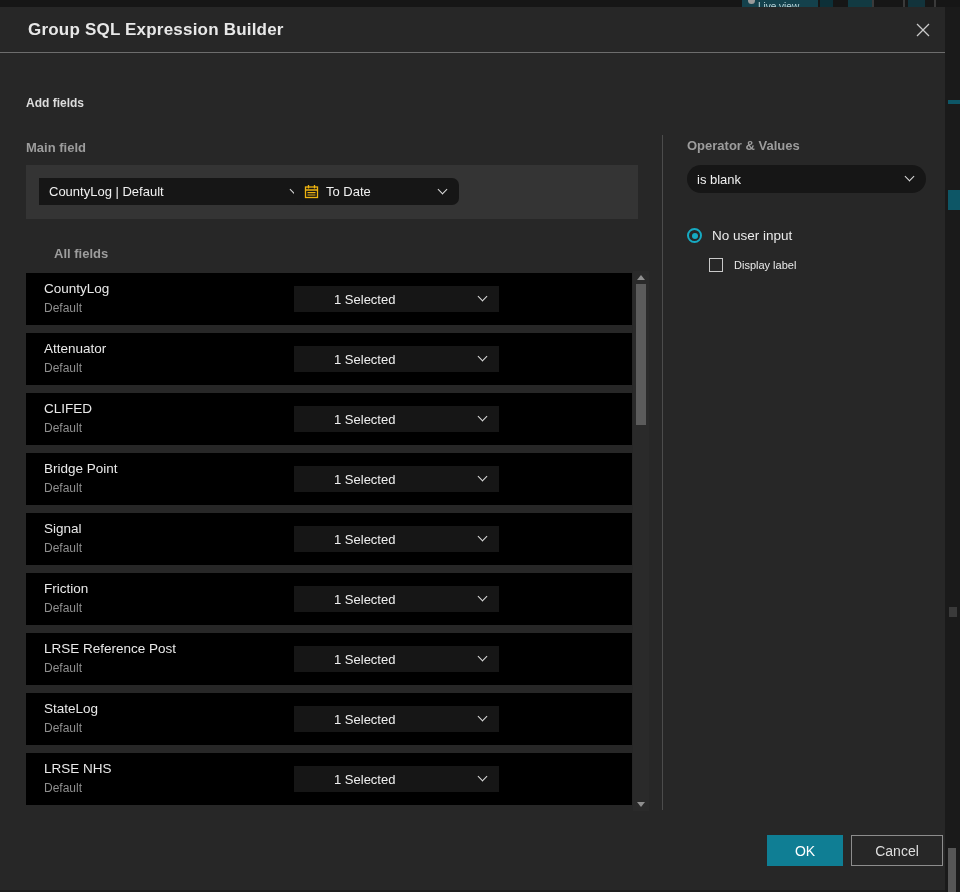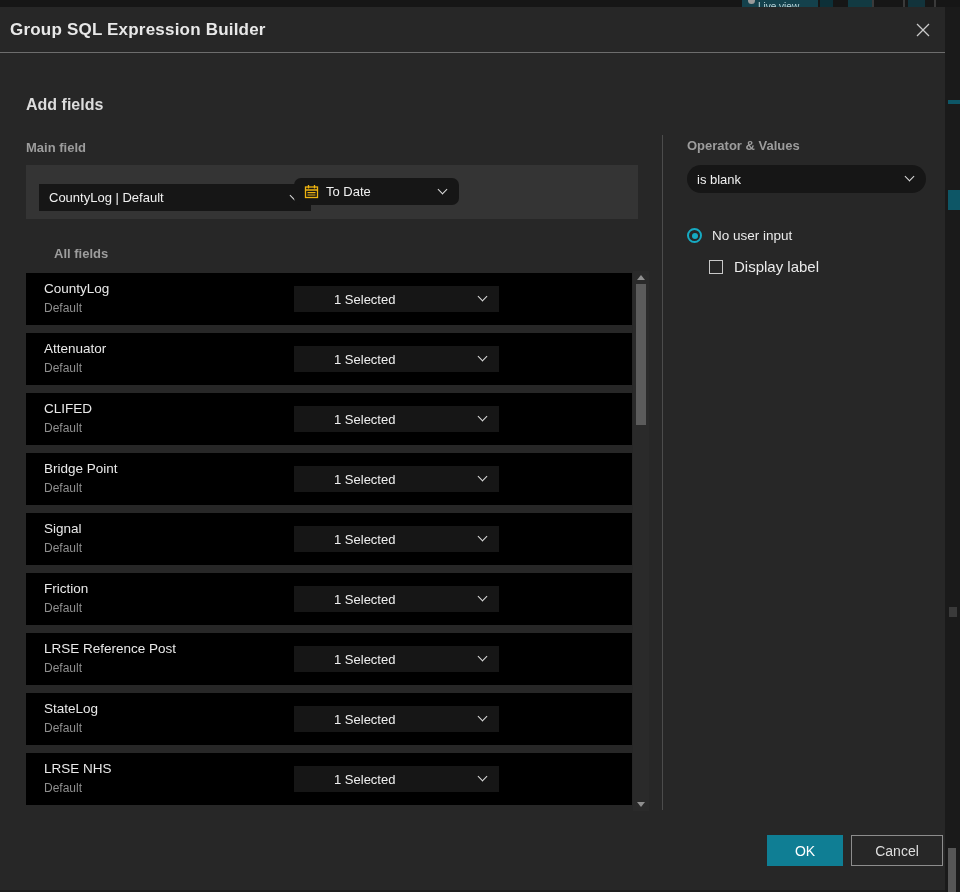--- a/index.html
+++ b/index.html
@@ -25,32 +25,32 @@
   .rs-teal-1{position:absolute;left:3px;top:93px;width:12px;height:4px;background:#0d5666;}
   .rs-teal-2{position:absolute;left:3px;top:183px;width:12px;height:20px;background:#0d5666;}
   .rs-spec-1{position:absolute;left:4px;top:600px;width:8px;height:10px;background:#3a3a3a;}
   .rs-spec-2{position:absolute;left:3px;top:841px;width:8px;height:44px;background:#565656;}
 
   
   .modal{position:absolute;left:0;top:7px;width:945px;height:885px;background:#272727;}
   .modal-bottom-edge{position:absolute;left:0;bottom:0;width:100%;height:2px;background:#1e1e1e;}
 
   .modal-header{position:absolute;left:0;top:0;width:100%;height:46px;border-bottom:1px solid #6d6d6d;}
-  .modal-title{position:absolute;left:10px;top:13px;font-size:17px;font-weight:bold;letter-spacing:.2px;color:#e8e8e8;}
+  .modal-title{position:absolute;left:28px;top:13px;font-size:17px;font-weight:bold;letter-spacing:.2px;color:#e8e8e8;}
   .close-btn{position:absolute;right:11px;top:12px;width:22px;height:22px;cursor:pointer;display:flex;align-items:center;justify-content:center;background:none;border:none;}
 
-  .heading{position:absolute;left:26px;top:89px;font-size:16px;font-weight:bold;color:#dddddd;}
+  .heading{position:absolute;left:26px;top:89px;font-size:12px;font-weight:bold;color:#dddddd;}
   .sub-label{font-size:13px;font-weight:bold;color:#9d9d9d;}
   .main-field-label{position:absolute;left:26px;top:133px;}
 
   .main-panel{position:absolute;left:26px;top:158px;width:612px;height:54px;background:#343434;}
 
   .dropdown{position:absolute;background:#161616;color:#f0f0f0;font-size:13px;display:flex;align-items:center;padding:0 28px 0 10px;cursor:pointer;white-space:nowrap;overflow:hidden;}
   .chev{position:absolute;right:13px;top:50%;width:7px;height:7px;margin-top:-6px;border-right:1.4px solid #dcdcdc;border-bottom:1.4px solid #dcdcdc;transform:rotate(45deg);}
-  .dd-main-1{left:13px;top:19px;width:272px;height:27px;}
+  .dd-main-1{left:13px;top:13px;width:272px;height:27px;}
   .dd-main-2{left:268px;top:13px;width:165px;height:27px;padding-left:32px;border-radius:7px;}
   .cal-icon{position:absolute;left:10px;top:6px;width:15px;height:15px;}
 
   .all-fields-label{position:absolute;left:26px;top:239px;margin-left:28px;}
 
   .fields-list{position:absolute;left:26px;top:266px;width:606px;}
   .field-row{position:relative;width:606px;height:52px;background:#000000;margin-bottom:8px;}
   .field-name{position:absolute;left:18px;top:8px;font-size:13.5px;color:#e9e9e9;}
   .field-sub{position:absolute;left:18px;top:28px;font-size:12px;color:#8f8f8f;}
   .row-dd{left:268px;top:13px;width:205px;height:26px;padding-left:40px;}
@@ -67,21 +67,21 @@
   .op-label{position:absolute;left:687px;top:131px;}
   .dd-operator{left:687px;top:158px;width:239px;height:28px;border-radius:14px;}
 
   .radio-row{position:absolute;left:687px;top:221px;display:flex;align-items:center;cursor:pointer;}
   .radio-outer{width:15px;height:15px;border-radius:50%;border:2px solid var(--control-teal);display:flex;align-items:center;justify-content:center;background:transparent;}
   .radio-dot{width:6px;height:6px;border-radius:50%;background:var(--control-teal);}
   .radio-label{margin-left:10px;font-size:13.5px;color:#eaeaea;}
 
   .check-row{position:absolute;left:709px;top:251px;display:flex;align-items:center;cursor:pointer;}
   .checkbox{width:14px;height:14px;border:1.5px solid #c9c9c9;background:transparent;}
-  .check-label{margin-left:11px;font-size:15px;color:#eaeaea;}
+  .check-label{margin-left:11px;font-size:11px;color:#eaeaea;}
 
   
   .btn{position:absolute;top:828px;height:31px;font-size:14px;font-family:"Liberation Sans", sans-serif;display:flex;align-items:center;justify-content:center;cursor:pointer;}
   .btn-ok{left:767px;width:76px;background:var(--accent);color:#ffffff;border:1px solid var(--accent);}
   .btn-cancel{left:851px;width:92px;background:transparent;color:#dedede;border:1px solid #8d8d8d;}
 </style>
 </head>
 <body>
 
 <div id="stage">

